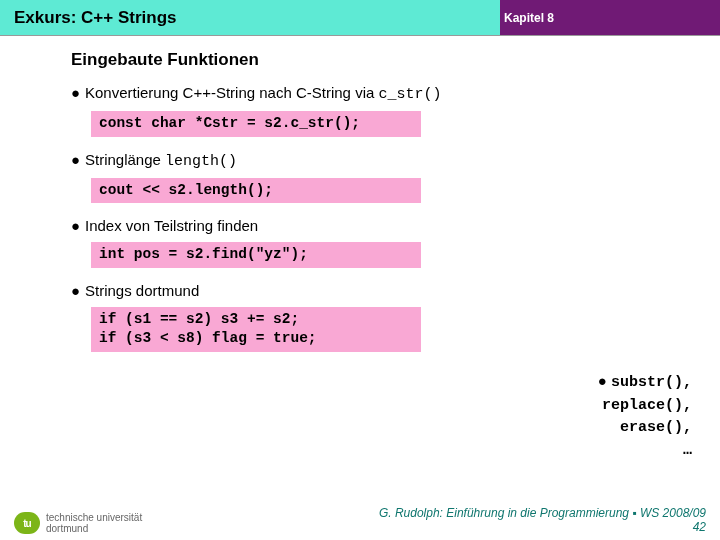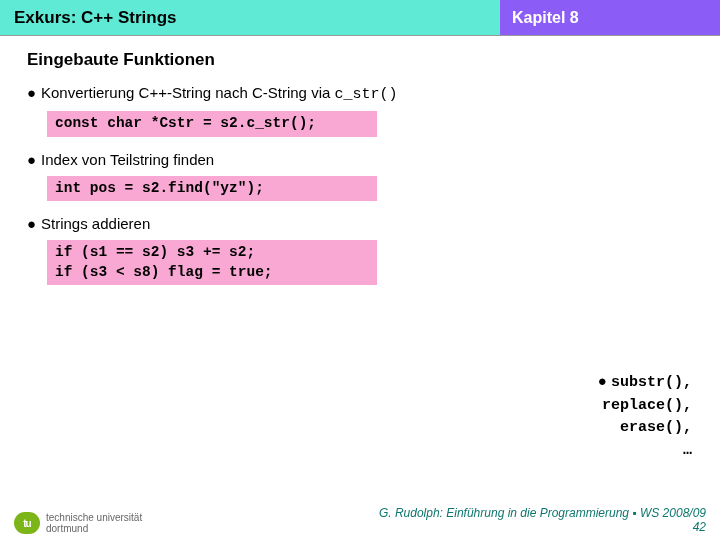--- a/index.html
+++ b/index.html
@@ -21,30 +21,31 @@
     background: #5eead4;
     display: flex;
     align-items: center;
     padding-left: 14px;
     font-weight: bold;
     font-size: 17px;
     color: #000;
   }
   .header-right {
     width: 220px;
-    background: #8b5cf6;
+    background: #701a75;
     display: flex;
     align-items: center;
-    padding-left: 12px;
+    padding-left: 4px;
     font-weight: bold;
-    font-size: 16px;
+    font-size: 12px;
     color: #fff;
   }
   .content {
     padding: 14px 18px 0 27px;
+    margin-left: 44px;
   }
   .section-title {
     font-weight: bold;
     font-size: 17px;
     margin-bottom: 14px;
   }
   .bullet-row {
     font-size: 15px;
     margin-bottom: 4px;
     display: block;
@@ -135,28 +136,32 @@
 </div>
 
 <div class="content">
   <div class="section-title">Eingebaute Funktionen</div>
 
   <div class="bullet-row">
     <span class="dot">●</span><span>Konvertierung C++-String nach C-String via </span><span class="mono">c_str()</span>
   </div>
   <div class="codebox">const char *Cstr = s2.c_str();</div>
 
+  <div class="bullet-row">
+    <span class="dot">●</span><span>Stringlänge </span><span class="mono">length()</span>
+  </div>
+  <div class="codebox">cout &lt;&lt; s2.length();</div>
 
   <div class="bullet-row">
     <span class="dot">●</span><span>Index von Teilstring finden</span>
   </div>
   <div class="codebox">int pos = s2.find("yz");</div>
 
   <div class="bullet-row">
-    <span class="dot">●</span><span>Strings addieren</span>
+    <span class="dot">●</span><span>Strings dortmund</span>
   </div>
 
   <div class="codebox">if (s1 == s2) s3 += s2;
 if (s3 &lt; s8) flag = true;</div>
 </div>
 
 <div class="sidebox">
   <span class="sdot">● </span><span>substr(),</span><br>
   &nbsp;&nbsp;<span>replace(),</span><br>
   &nbsp;&nbsp;<span>erase(),</span><br>

